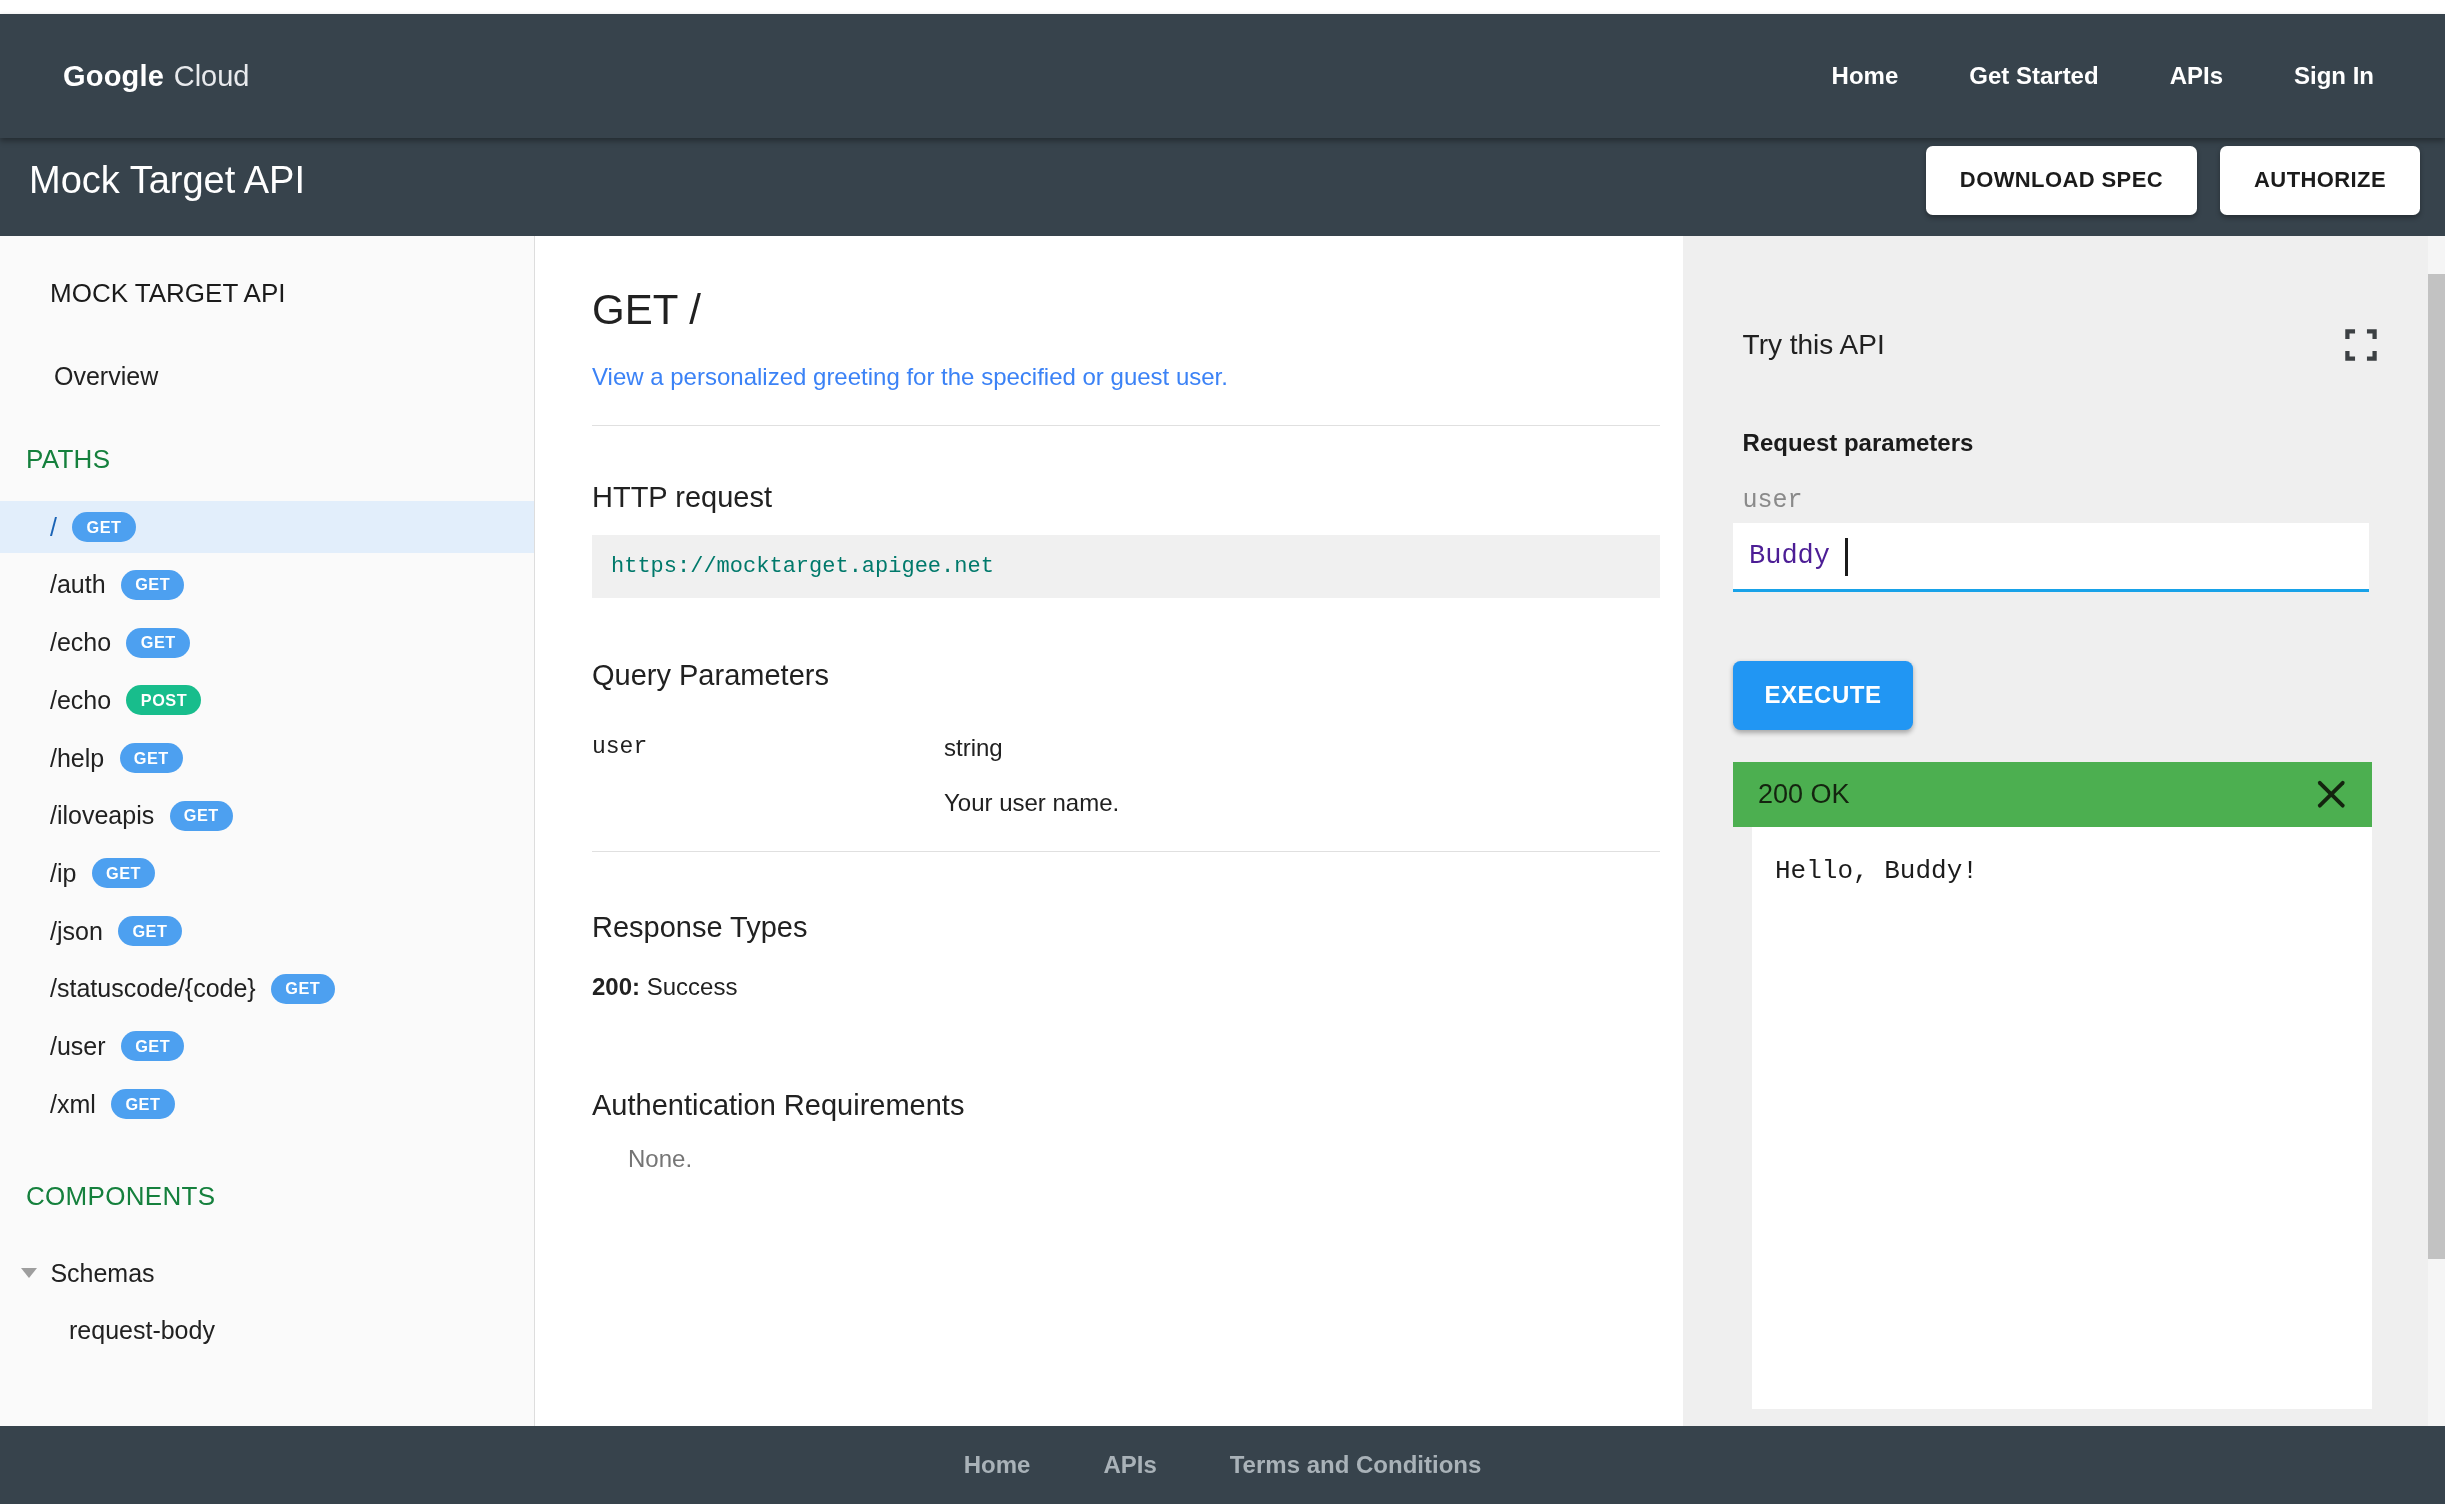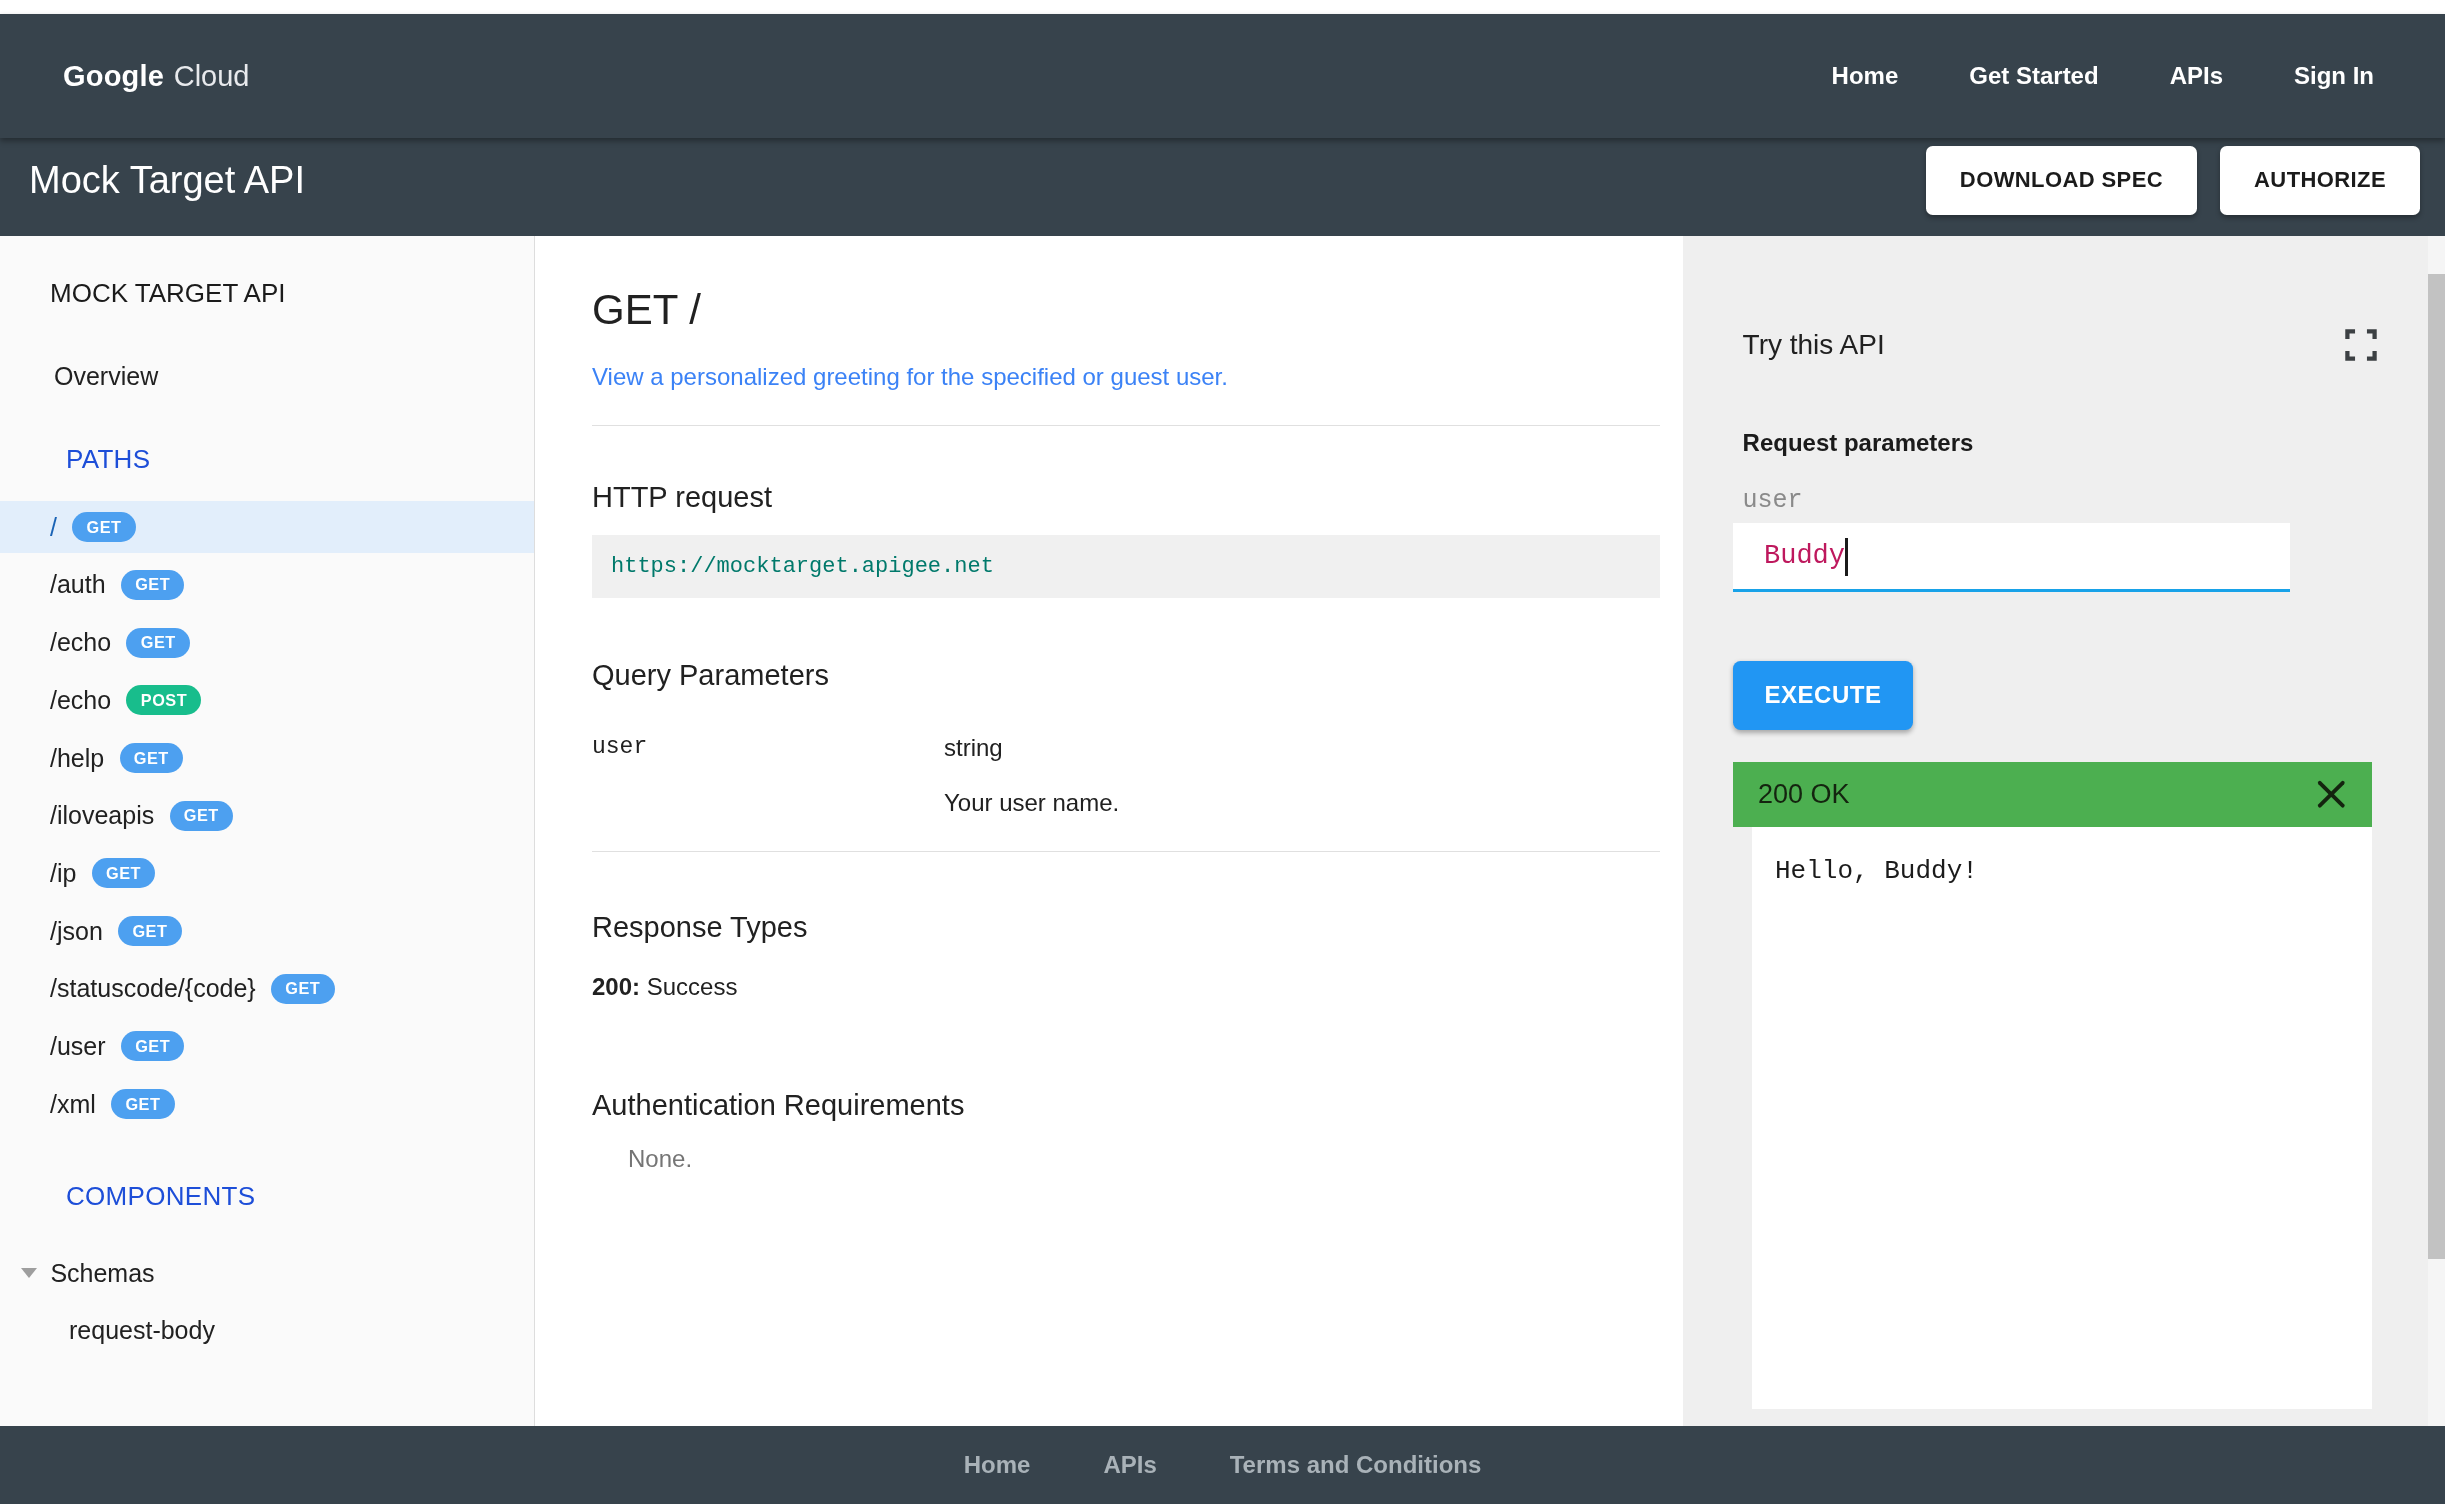--- a/index.html
+++ b/index.html
@@ -46,21 +46,21 @@
   .sidebar{
     position:absolute;left:0;top:236px;width:535px;height:1190px;
     background:var(--sidebar-bg);border-right:1.9px solid #DDDDDD;overflow:hidden;
   }
   .side-title{margin-top:31px;height:52px;display:flex;align-items:center;
     padding-left:50px;font-size:26px;color:#1b1b1b;}
   .side-link{height:52px;display:flex;align-items:center;padding-left:54px;
     font-size:25px;color:#212121;cursor:pointer;}
   .side-link.overview{margin-top:31px;}
   .side-heading{margin-top:31px;height:52px;display:flex;align-items:center;
-    padding-left:66px;font-size:26px;color:#1d4ed8;letter-spacing:0.3px;}
+    padding-left:26px;font-size:26px;color:#15803d;letter-spacing:0.3px;}
   .paths-list{margin-top:16.3px;display:flex;flex-direction:column;gap:5.7px;}
   .path-row{height:52px;display:flex;align-items:center;padding-left:50px;
     font-size:25px;color:#212121;cursor:pointer;}
   .path-row.selected{background:var(--selected-row);}
   .path-row.selected .path-label{color:var(--slash-blue);}
   .badge{margin-left:15.3px;height:30px;padding:0 14.3px;border-radius:15.3px;
     display:inline-flex;align-items:center;color:#fff;font-size:16.3px;font-weight:700;
     letter-spacing:0.5px;}
   .badge.get{background:var(--get-badge);}
   .badge.post{background:var(--post-badge);}
@@ -105,23 +105,23 @@
   .panel-inner{width:639px;position:relative;}
   .try-row{margin-top:92px;display:flex;align-items:center;justify-content:space-between;
     padding-left:9.6px;}
   .try-title{font-size:28px;font-weight:400;color:#212121;}
   .fs-btn{background:none;border:none;cursor:pointer;padding:0;line-height:0;margin-right:-5.7px;}
   .req-params{margin-top:67px;padding-left:9.6px;font-size:24px;font-weight:700;color:#1b1b1b;}
   .param-label{margin-top:29px;padding-left:9.6px;font-size:25px;color:#8A8A8A;}
   .input-wrap{margin-top:7.6px;position:relative;height:69px;
     font-family:"Liberation Mono","DejaVu Sans Mono",monospace;font-size:27px;}
   .input-wrap input{
-    width:557px;height:100%;background:#fff;border:none;outline:none;
+    width:636px;height:100%;background:#fff;border:none;outline:none;
     border-bottom:3.8px solid var(--underline-blue);
-    padding-left:31px;font:inherit;color:#be185d;border-radius:0;
+    padding-left:16px;font:inherit;color:#4c1d95;border-radius:0;
   }
   .caret{position:absolute;left:calc(31px + 5ch);top:15.3px;width:2.9px;height:38px;background:#1b1b1b;}
   .execute{margin-top:69px;height:69px;width:180px;background:var(--execute-blue);
     border:none;border-radius:7.6px;color:#fff;font-family:inherit;font-size:24px;font-weight:700;
     letter-spacing:0.5px;box-shadow:0 2.9px 5.7px rgba(0,0,0,.3);cursor:pointer;}
   .status-bar{margin-top:32.5px;height:65px;background:var(--success-green);
     display:flex;align-items:center;padding:0 25px;}
   .status-text{font-size:27px;color:#14240f;}
   .close-btn{margin-left:auto;background:none;border:none;cursor:pointer;line-height:0;padding:0;}
   .response-box{margin-left:19px;width:620px;height:582px;background:#fff;

